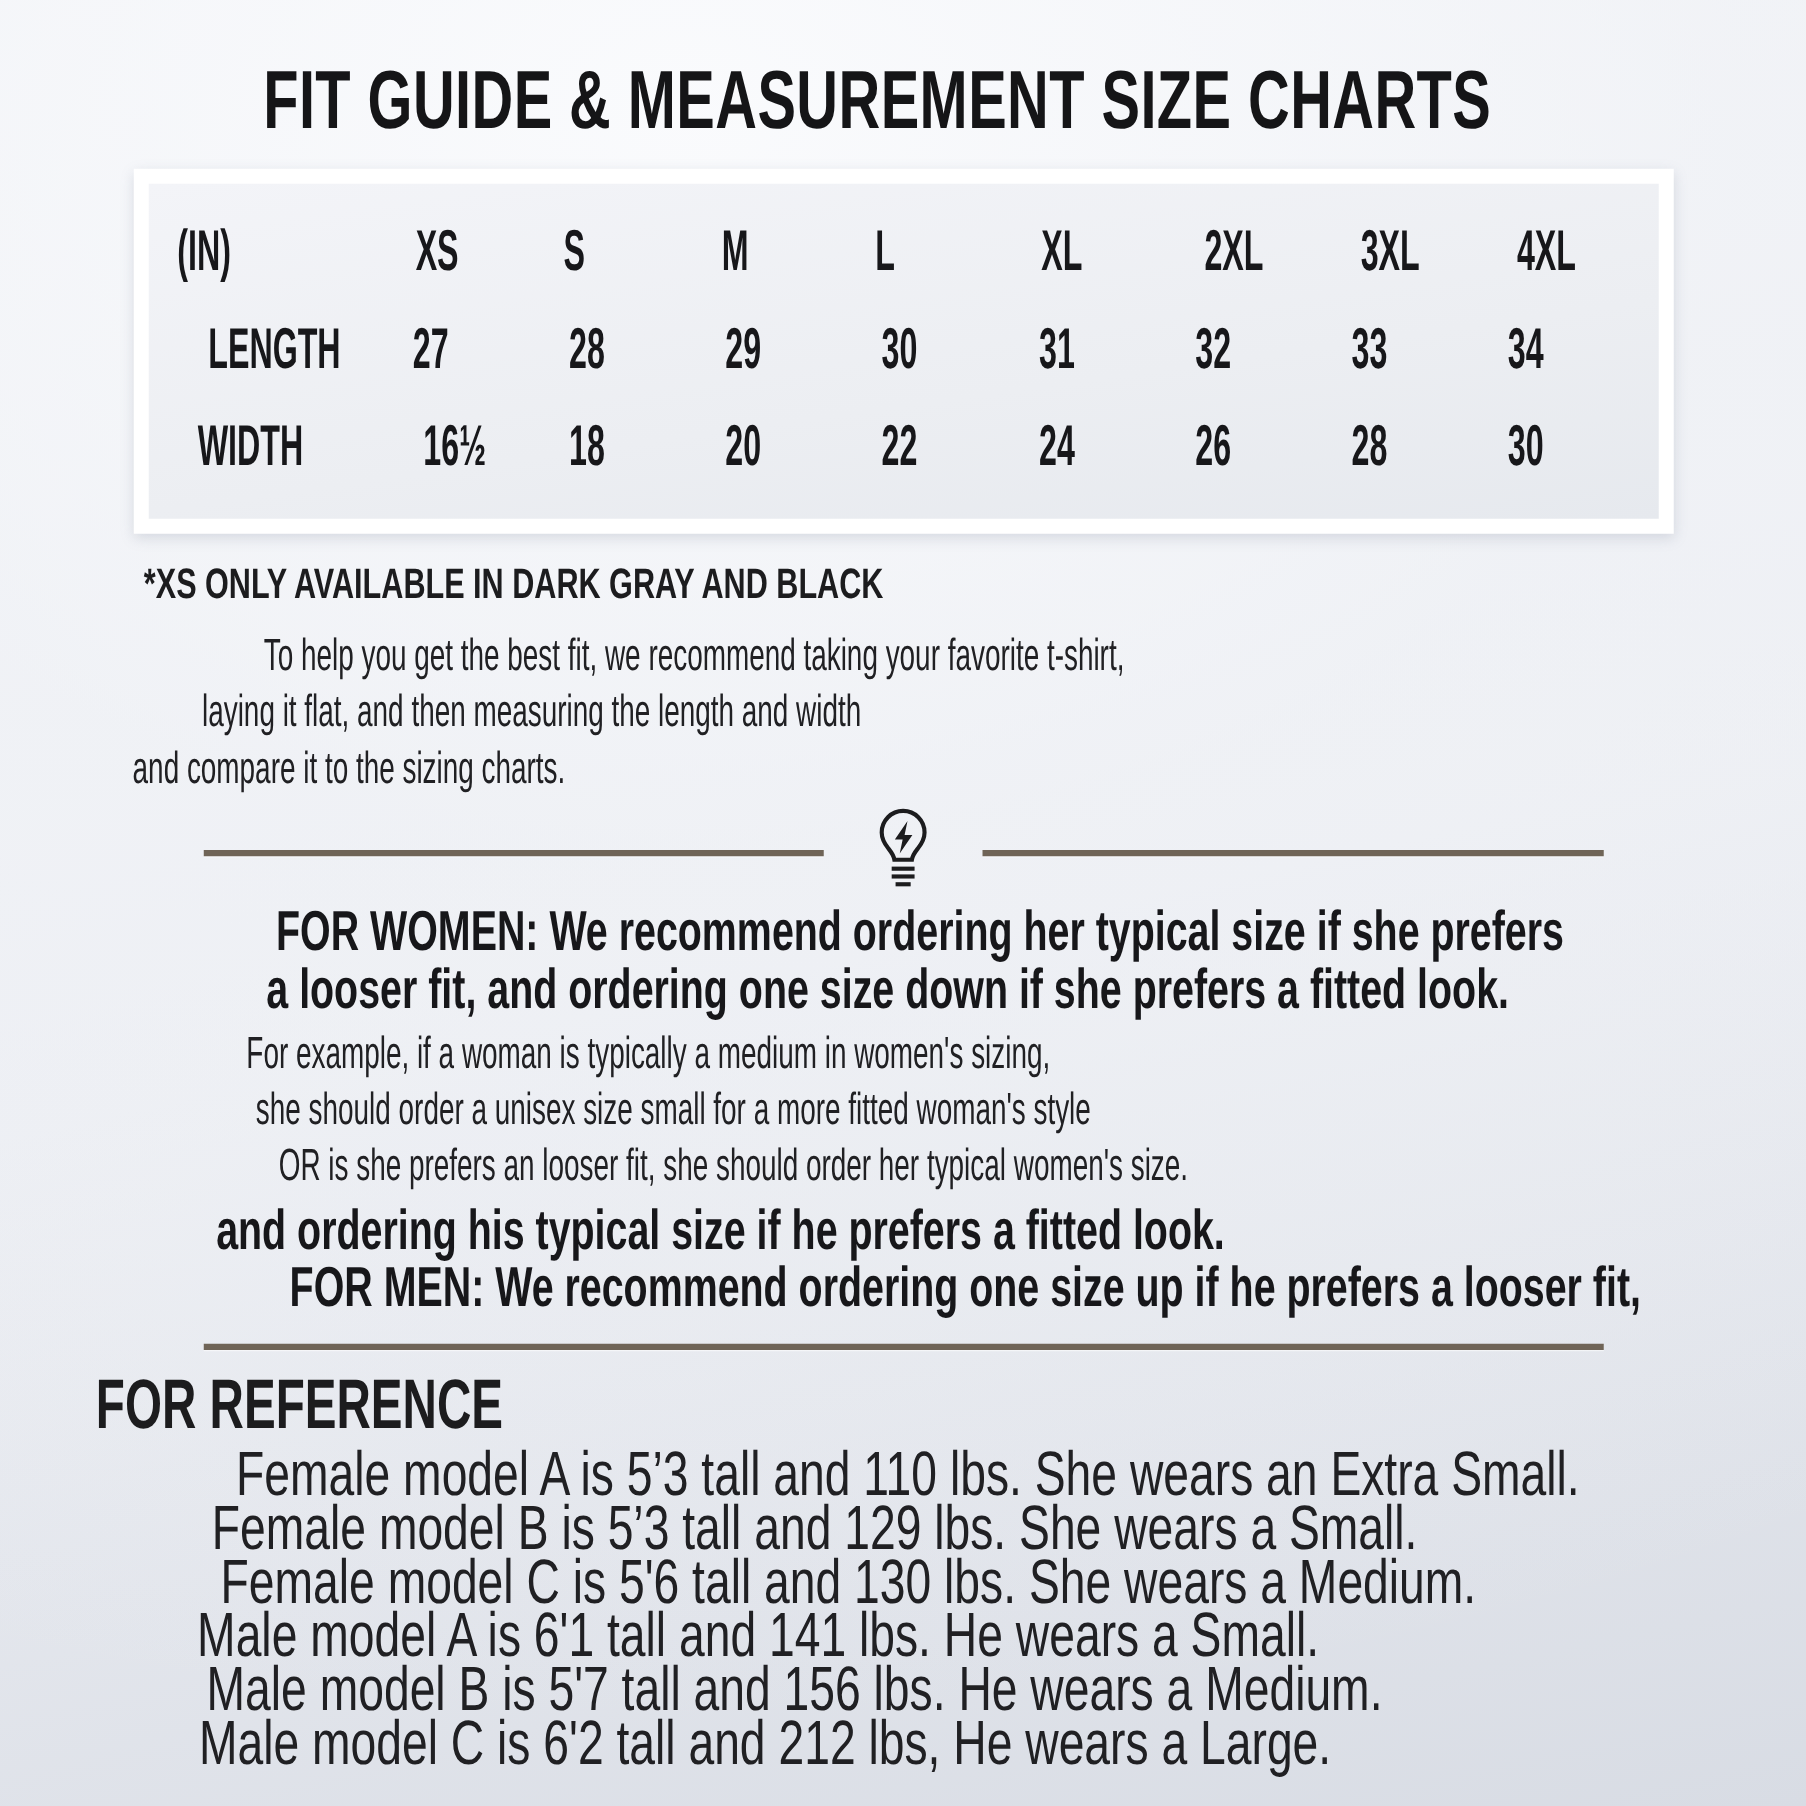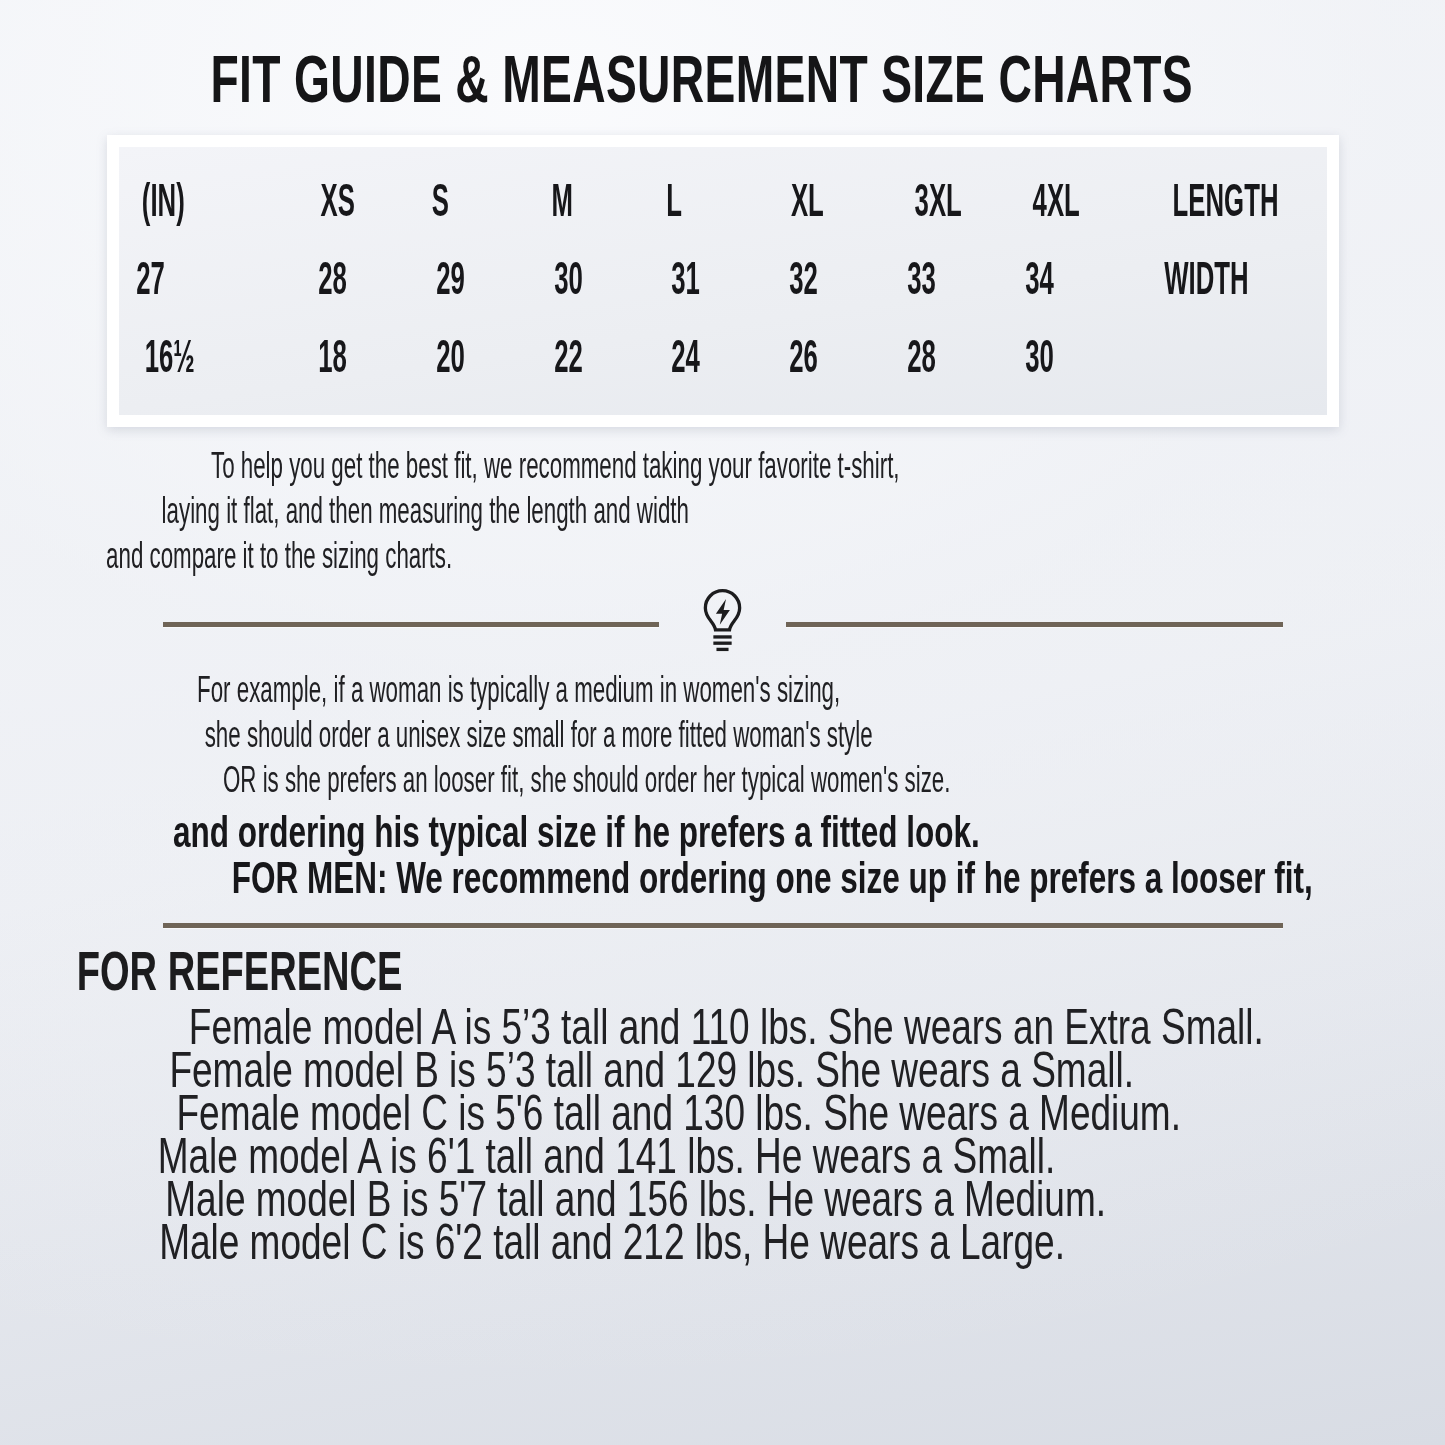--- a/index.html
+++ b/index.html
@@ -84,20 +84,21 @@
   <h1 class="title"><span class="cnd">FIT GUIDE &amp; MEASUREMENT SIZE CHARTS</span></h1>
 
   <div class="size-table">
     <div class="size-table-inner">
       <div class="cell"><span class="cnd">(IN)</span></div>
       <div class="cell"><span class="cnd">XS</span></div>
       <div class="cell"><span class="cnd">S</span></div>
       <div class="cell"><span class="cnd">M</span></div>
       <div class="cell"><span class="cnd">L</span></div>
       <div class="cell"><span class="cnd">XL</span></div>
+      <div class="cell"><span class="cnd">2XL</span></div>
       <div class="cell"><span class="cnd">3XL</span></div>
       <div class="cell"><span class="cnd">4XL</span></div>
 
       <div class="cell"><span class="cnd">LENGTH</span></div>
       <div class="cell"><span class="cnd">27</span></div>
       <div class="cell"><span class="cnd">28</span></div>
       <div class="cell"><span class="cnd">29</span></div>
       <div class="cell"><span class="cnd">30</span></div>
       <div class="cell"><span class="cnd">31</span></div>
       <div class="cell"><span class="cnd">32</span></div>
@@ -109,20 +110,21 @@
       <div class="cell"><span class="cnd">18</span></div>
       <div class="cell"><span class="cnd">20</span></div>
       <div class="cell"><span class="cnd">22</span></div>
       <div class="cell"><span class="cnd">24</span></div>
       <div class="cell"><span class="cnd">26</span></div>
       <div class="cell"><span class="cnd">28</span></div>
       <div class="cell"><span class="cnd">30</span></div>
     </div>
   </div>
 
+  <div class="note"><span class="cnd">*XS ONLY AVAILABLE IN DARK GRAY AND BLACK</span></div>
 
   <div class="intro">
     <div class="body-line"><span class="cnd">To help you get the best fit, we recommend taking your favorite t-shirt,</span></div>
     <div class="body-line"><span class="cnd">laying it flat, and then measuring the length and width</span></div>
     <div class="body-line"><span class="cnd">and compare it to the sizing charts.</span></div>
   </div>
 
   <div class="divider-row">
     <div class="divider-seg"></div>
     <div class="bulb-wrap">
@@ -130,20 +132,24 @@
         <path d="M24 3.8 C14.2 3.8 6.4 11.7 6.4 21.5 c0 5.9 2.8 9.8 5.5 13.2 2.3 2.9 4.4 5.5 4.9 9.3 h14.4 c0.5-3.8 2.6-6.4 4.9-9.3 2.7-3.4 5.5-7.3 5.5-13.2 C41.6 11.7 33.8 3.8 24 3.8 Z" fill="none" stroke="#1c1c1e" stroke-width="3.4"></path>
         <path d="M27.6 12.2 L17.2 27.4 h6.4 L21.2 38.8 31.6 23.6 h-6.4 Z" fill="#1c1c1e"></path>
         <rect x="14.6" y="49.6" width="18.8" height="3.4" fill="#1c1c1e"></rect>
         <rect x="14.6" y="56.0" width="18.8" height="3.4" fill="#1c1c1e"></rect>
         <rect x="17.8" y="62.4" width="12.4" height="3.4" fill="#1c1c1e"></rect>
       </svg>
     </div>
     <div class="divider-seg"></div>
   </div>
 
+  <div class="women-bold">
+    <div class="bold-line"><span class="cnd">FOR WOMEN: We recommend ordering her typical size if she prefers</span></div>
+    <div class="bold-line"><span class="cnd">a looser fit, and ordering one size down if she prefers a fitted look.</span></div>
+  </div>
 
   <div class="women-example">
     <div class="body-line"><span class="cnd">For example, if a woman is typically a medium in women's sizing,</span></div>
     <div class="body-line"><span class="cnd">she should order a unisex size small for a more fitted woman's style</span></div>
     <div class="body-line"><span class="cnd">OR is she prefers an looser fit, she should order her typical women's size.</span></div>
   </div>
 
   <div class="men-bold">
     <div class="bold-line"><span class="cnd">and ordering his typical size if he prefers a fitted look.</span></div>
     <div class="bold-line"><span class="cnd">FOR MEN: We recommend ordering one size up if he prefers a looser fit,</span></div>

